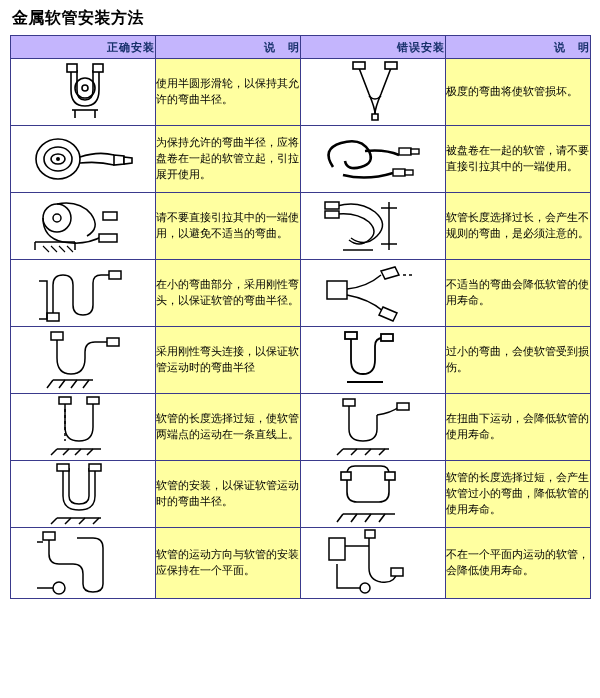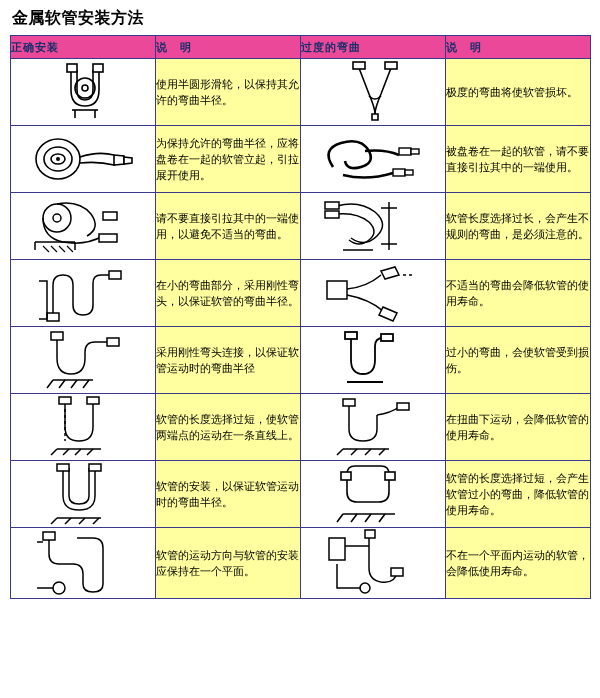--- a/index.html
+++ b/index.html
@@ -13,47 +13,46 @@
     font-family: "DejaVu Sans", "Liberation Sans", sans-serif;
     color: #000000;
     overflow: hidden;
   }
   .page {
     width: 600px;
     height: 698px;
     position: relative;
     box-sizing: border-box;
     padding: 6px 10px 0 10px;
-    font-family: Liberation Serif, serif;
   }
   .doc-title {
     font-size: 16px;
     font-weight: bold;
     letter-spacing: 0.5px;
     margin: 2px 0 6px 2px;
     color: #000;
   }
   table.matrix {
     border-collapse: collapse;
     width: 580px;
     table-layout: fixed;
     border: 1px solid #3a3a8c;
   }
   table.matrix td, table.matrix th {
     border: 1px solid #3a3a8c;
     padding: 0;
     vertical-align: middle;
   }
   thead th {
-    background: #ec4899;
+    background: #c4b5fd;
     color: #17306b;
     font-size: 11px;
     font-weight: bold;
     height: 22px;
-    text-align: left;
+    text-align: right;
     letter-spacing: 1px;
     margin-top: 48px;
   }
   col.img-col { width: 145px; }
   col.txt-col { width: 145px; }
 
   td.img-cell {
     background: #ffffff;
     height: 66px;
     text-align: center;
@@ -82,21 +81,21 @@
     <colgroup>
       <col class="img-col">
         <col class="txt-col">
         <col class="img-col">
         <col class="txt-col">
     </colgroup>
     <thead>
       <tr>
         <th>正确安装</th>
         <th>说　明</th>
-        <th>过度的弯曲</th>
+        <th>错误安装</th>
         <th>说　明</th>
       </tr>
     </thead>
     <tbody>
 
       <tr>
         <td class="img-cell">
           <svg class="sketch" width="140" height="64" viewBox="0 0 140 64">
             <g fill="none" stroke="#000" stroke-width="1.6">
               <path d="M58 10 L58 30 q0 16 14 16 q14 0 14 -16 L86 10"></path>

